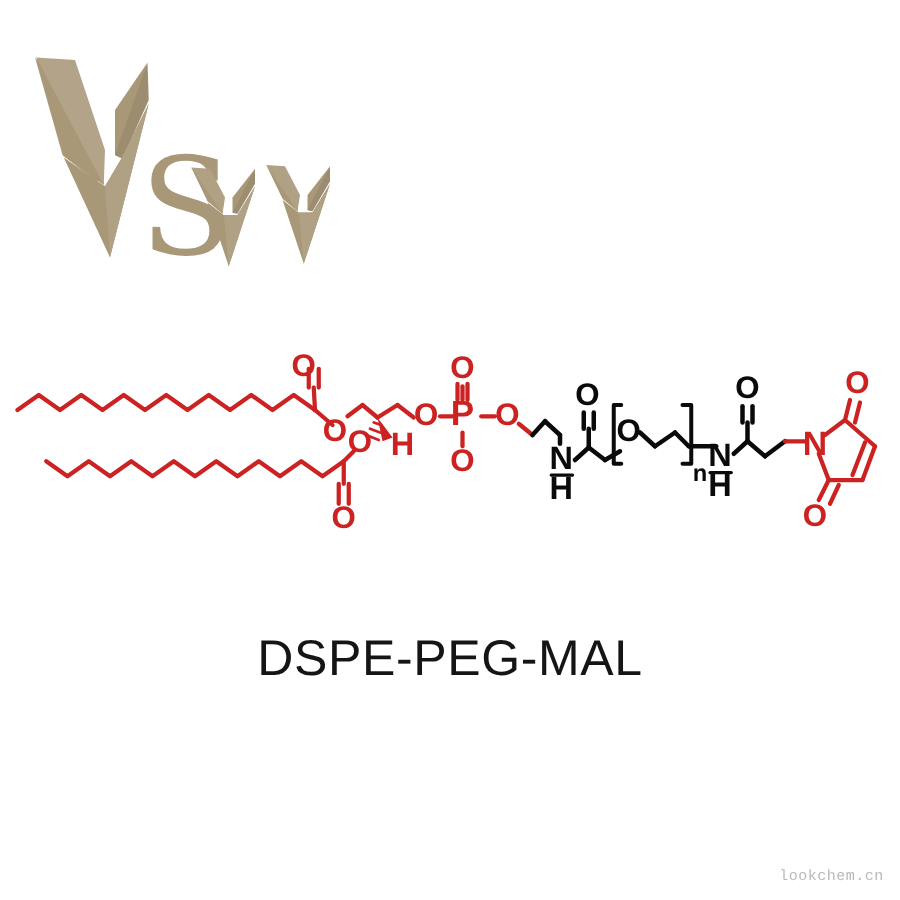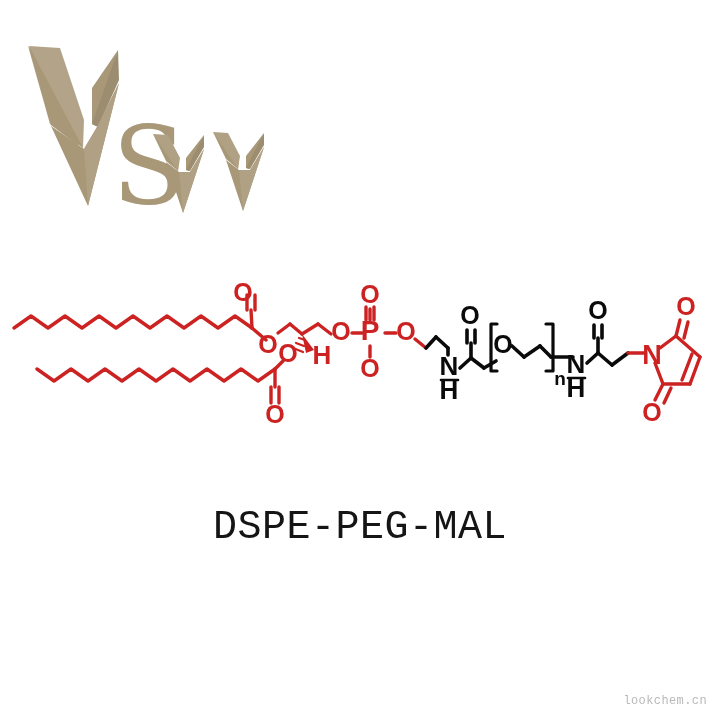--- a/index.html
+++ b/index.html
@@ -39,21 +39,21 @@
     left:0;top:258px;
     width:720px;height:190px;
   }
 
   
   #compound-name{
     position:absolute;
     left:0;top:505px;
     width:720px;
     text-align:center;
-    font-family:Liberation Mono, monospace;
+    font-family:Liberation Sans, sans-serif;
     font-size:40px;
     letter-spacing:0.5px;
     color:#151515;
     white-space:nowrap;
   }
 
   
   #watermark{
     position:absolute;
     right:13px;bottom:12px;

